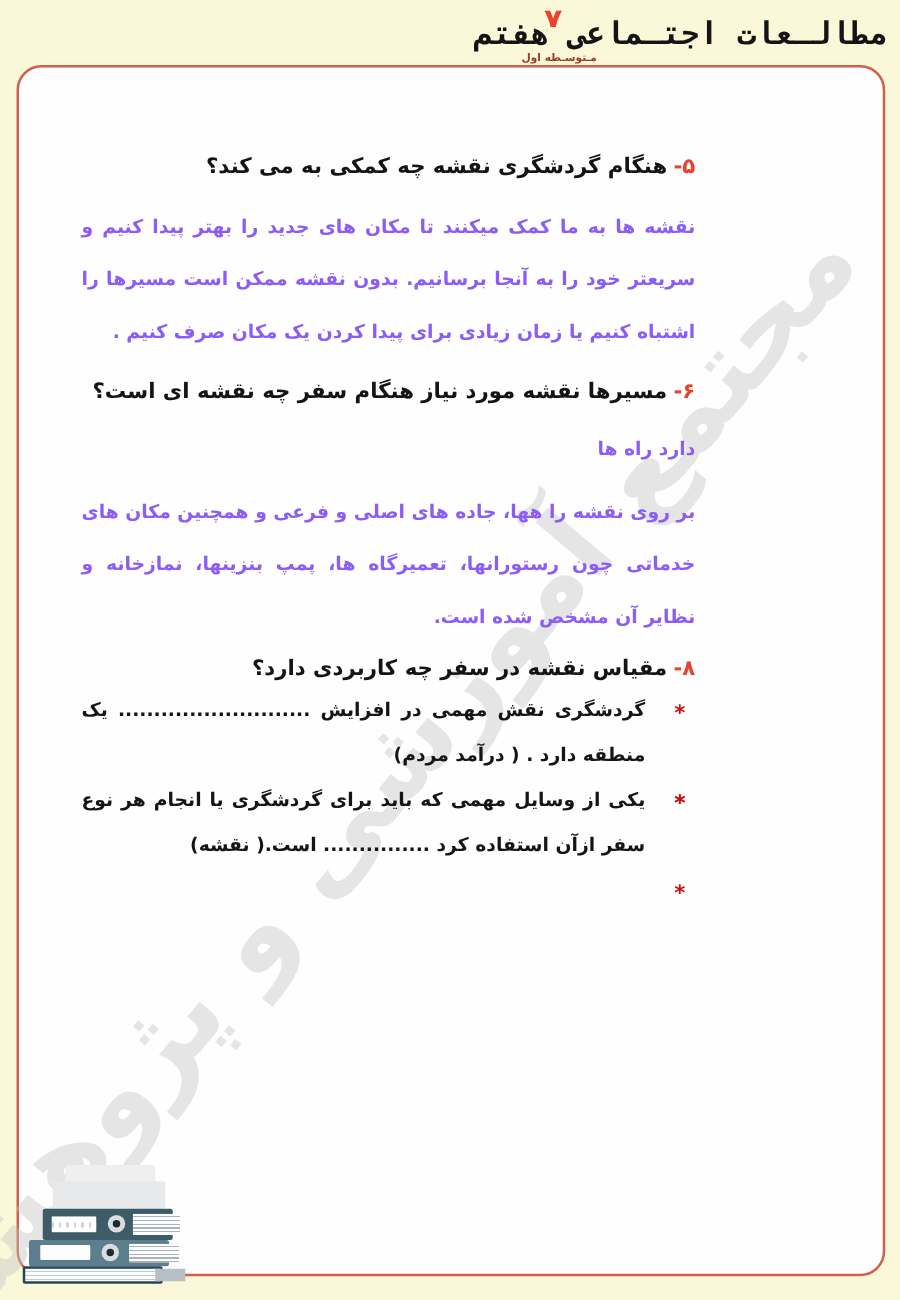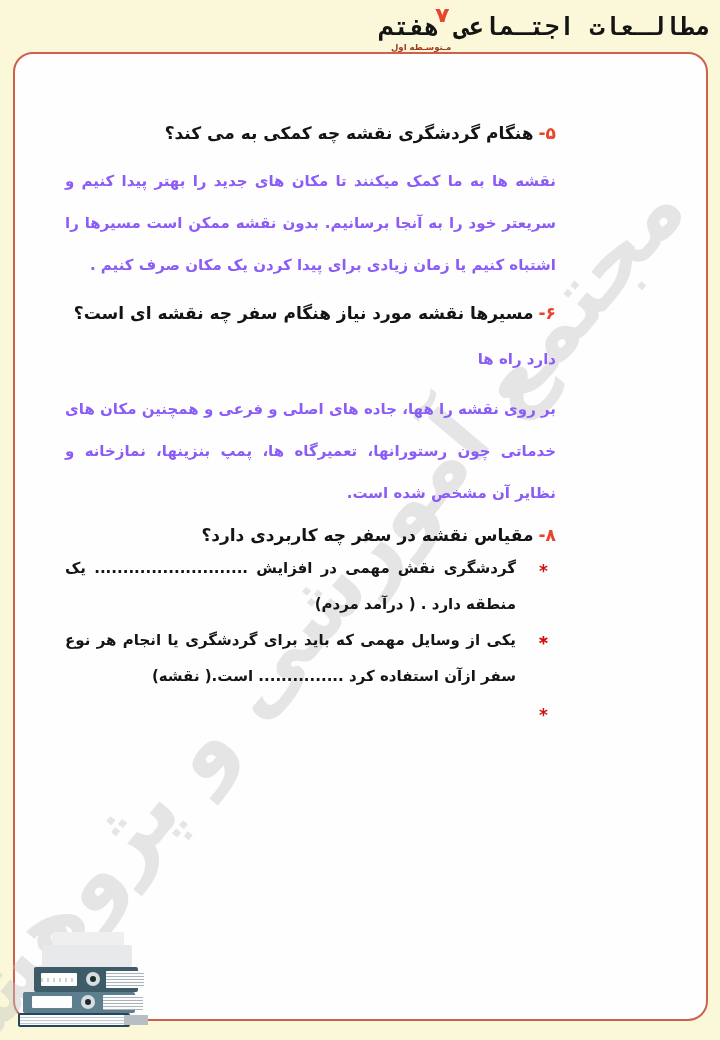--- a/index.html
+++ b/index.html
@@ -10,21 +10,21 @@
     direction:rtl;
   }
   
   .logo{position:absolute;top:12px;right:10px;z-index:5;direction:rtl;}
   .logo-title{font-size:25px;font-weight:bold;color:#141414;letter-spacing:-1px;white-space:nowrap;font-family:Liberation Mono, monospace;}
   .logo-mark{
     position:absolute;top:-11px;left:56px;
     color:#e8432c;font-size:24px;font-weight:bold;transform:scaleY(.85);
   }
   .logo-subtitle{
-    position:absolute;bottom:-9px;left:12px;
+    position:absolute;bottom:-9px;left:38px;
     font-size:8.5px;font-weight:bold;color:#9c3a22;letter-spacing:.5px;white-space:nowrap;
   }
   
   .sheet{
     position:absolute;left:13px;top:52px;width:695px;height:969px;
     background:#fefefe;border:2.5px solid #d05f4b;border-radius:20px;
     box-sizing:border-box;z-index:1;
   }
   
   .watermark{

